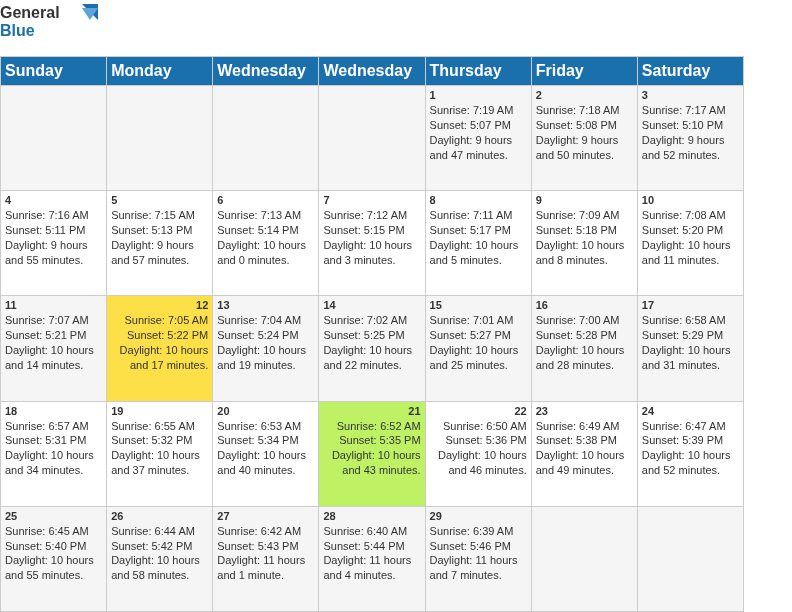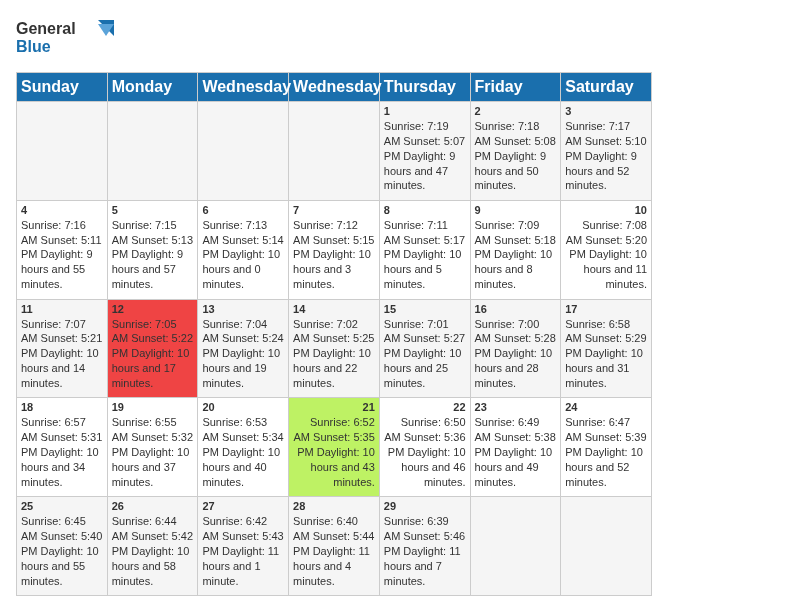--- a/index.html
+++ b/index.html
@@ -4,23 +4,22 @@
   <style>
     * { box-sizing: border-box; margin: 0; padding: 0; }
     body {
       font-family: Arial, sans-serif;
       background: #fff;
       width: 792px;
       height: 612px;
       overflow: hidden;
     }
     .page {
-      width: 668px;
+      width: 744px;
       height: 612px;
-      padding: 16px;
       display: flex;
       flex-direction: column;
     }
     .header {
       display: flex;
       justify-content: space-between;
       align-items: flex-start;
       margin-bottom: 10px;
     }
     .logo {
@@ -176,35 +175,35 @@
             <div class="day-info">Sunrise: 7:11 AM
 Sunset: 5:17 PM
 Daylight: 10 hours and 5 minutes.</div>
           </td>
           <td style="background-color: rgb(255, 255, 255);">
             <div class="day-num">9</div>
             <div class="day-info">Sunrise: 7:09 AM
 Sunset: 5:18 PM
 Daylight: 10 hours and 8 minutes.</div>
           </td>
-          <td style="background-color: rgb(255, 255, 255); text-align: right;">
+          <td style="background-color: rgb(255, 255, 255);">
             <div class="day-num">10</div>
             <div class="day-info">Sunrise: 7:08 AM
 Sunset: 5:20 PM
 Daylight: 10 hours and 11 minutes.</div>
           </td>
         </tr>
         <tr>
           <td style="background-color: rgb(245, 245, 245);">
             <div class="day-num">11</div>
             <div class="day-info">Sunrise: 7:07 AM
 Sunset: 5:21 PM
 Daylight: 10 hours and 14 minutes.</div>
           </td>
-          <td style="background-color: #ef4444;">
+          <td style="background-color: #fde047; text-align: right;">
             <div class="day-num">12</div>
             <div class="day-info">Sunrise: 7:05 AM
 Sunset: 5:22 PM
 Daylight: 10 hours and 17 minutes.</div>
           </td>
           <td style="background-color: rgb(245, 245, 245);">
             <div class="day-num">13</div>
             <div class="day-info">Sunrise: 7:04 AM
 Sunset: 5:24 PM
 Daylight: 10 hours and 19 minutes.</div>

